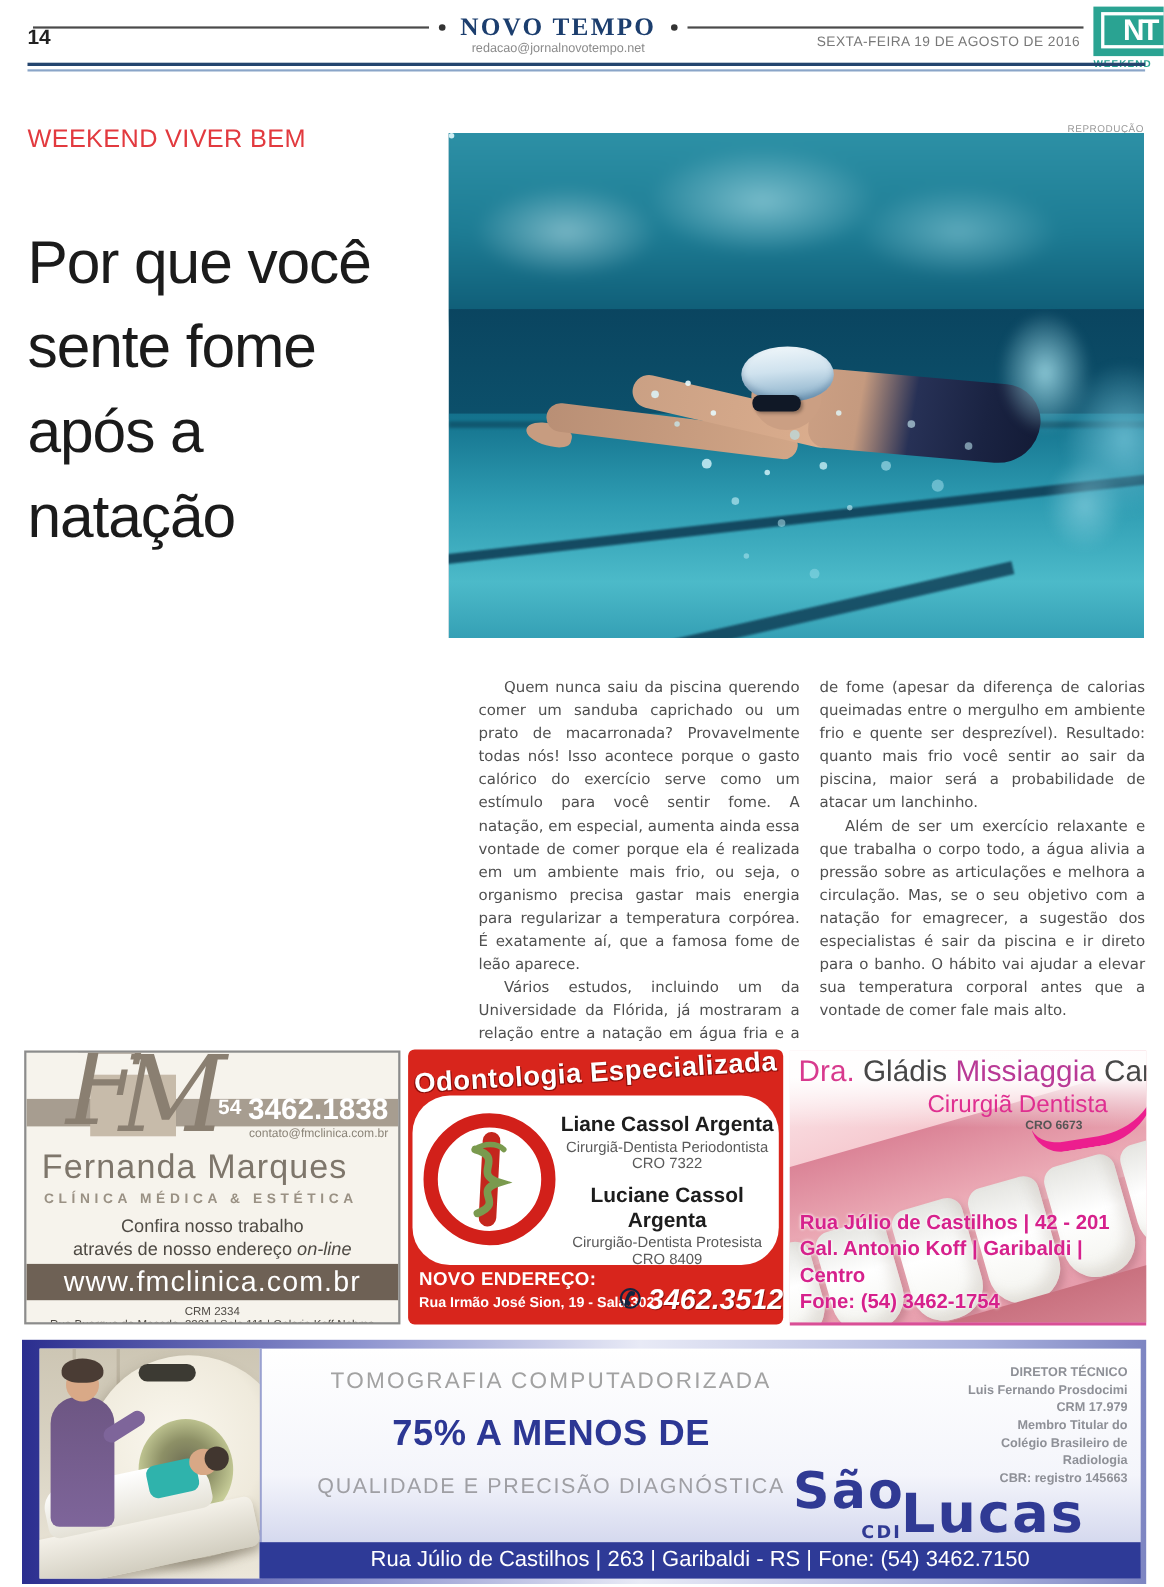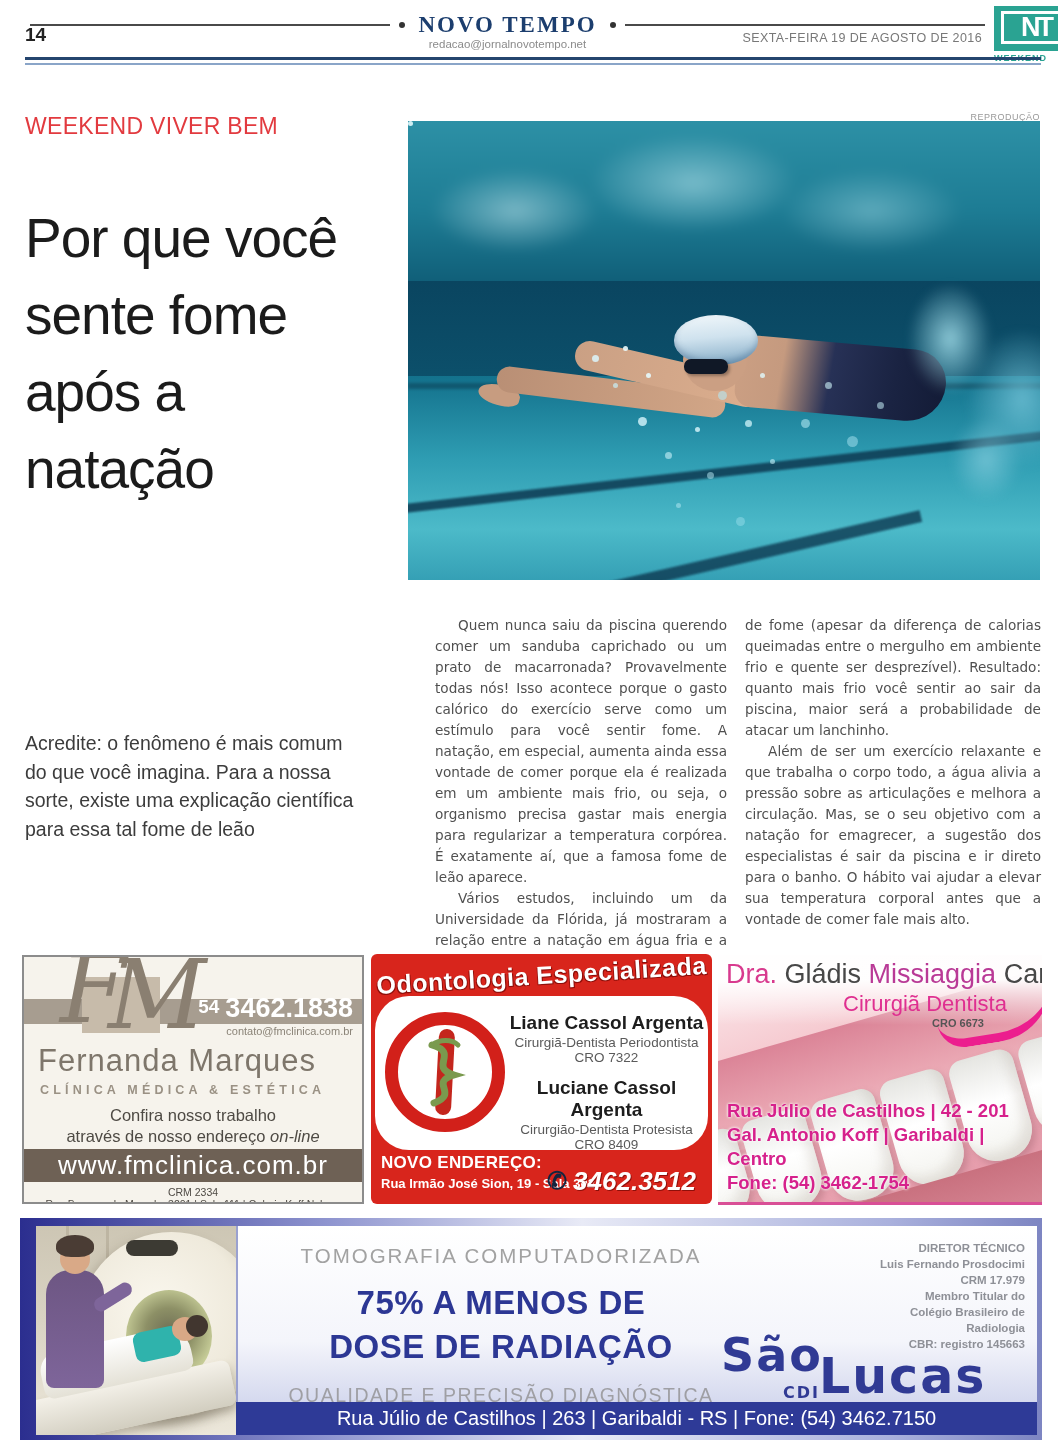--- a/index.html
+++ b/index.html
@@ -117,21 +117,21 @@
   #od-title{position:absolute;top:7px;left:0;right:0;text-align:center;color:#fff;font-weight:bold;
      font-size:25px;transform:rotate(-3.5deg);letter-spacing:.5px;
      text-shadow:1px 1px 0 #8e0f0a,-1px 1px 0 #8e0f0a;}
   #od-circle{position:absolute;left:14px;top:58px;width:94px;height:94px;border-radius:50%;
      background:#fff;border:13px solid #d2201a;}
   #od-circle svg{position:absolute;left:14px;top:2px;}
   #od-names{position:absolute;left:138px;right:8px;top:58px;text-align:center;}
   .od-name{font-weight:bold;font-size:19px;color:#1d1d1d;}
   .od-role{font-size:13.5px;color:#5a5a5a;margin-top:1px;}
   .od-cro{font-size:13.5px;color:#5a5a5a;margin-bottom:12px;}
-  #od-bottom{position:absolute;left:10px;right:16px;bottom:5px;height:46px;color:#fff;}
+  #od-bottom{position:absolute;left:10px;right:0;bottom:5px;height:46px;color:#fff;}
   #od-addr-label{font-weight:bold;font-size:17px;letter-spacing:.3px;}
   #od-addr{font-weight:bold;font-size:13px;margin-top:3px;}
   #od-phone{position:absolute;right:0;bottom:2px;font-size:26px;font-weight:bold;font-style:italic;
      text-shadow:1px 1px 0 #8e0f0a;}
   #od-phone .ph-icon{font-style:normal;font-size:24px;color:#14243f;margin-right:6px;
      text-shadow:none;vertical-align:1px;}
 
   
   #ad-gl{position:absolute;left:718px;top:955px;width:324px;height:250px;overflow:hidden;
      background:linear-gradient(160deg,#fdeef0 0%,#f6ccd2 30%,#eeadb8 55%,#e295a6 100%);
@@ -226,21 +226,20 @@
       <div id="nt-letters">NT</div>
       <div id="nt-tri"></div>
     </div>
     <div id="nt-weekend">WEEKEND</div>
   </div>
   <div id="rule-dark"></div>
   <div id="rule-light"></div>
 
   <div id="headline">Por que você sente fome após a natação</div>
   <div id="section-label">WEEKEND VIVER BEM</div>
-  <div id="lede">Acredite: o fenômeno é mais comum do que você imagina. Para a nossa sorte, existe uma explicação científica para essa tal fome de leão</div>
   <div id="photo-credit">REPRODUÇÃO</div>
 
   <div id="photo">
     <div class="ph-surface"></div>
     <div class="ph-deepband"></div>
     <div class="ph-lower"></div>
     <div class="lane3"></div>
     <div class="lane1"></div>
     <div class="lane2"></div>
     <div id="swimmer">
@@ -362,21 +361,20 @@
         <div id="ct-phead"></div>
         <div id="ct-phair"></div>
         <div id="ct-nurse"></div>
         <div id="ct-nhead"></div>
         <div id="ct-nhair"></div>
         <div id="ct-narm"></div>
       </div>
       <div id="sl-center">
         <div id="sl-service">TOMOGRAFIA COMPUTADORIZADA</div>
         <div id="sl-head1">75% A MENOS DE</div>
-        <div id="sl-head2">DOSE DE RADIAÇÃO</div>
         <div id="sl-quality">QUALIDADE E PRECISÃO DIAGNÓSTICA</div>
       </div>
       <div id="sl-director">
         <div>DIRETOR TÉCNICO</div>
         <div>Luis Fernando Prosdocimi</div>
         <div>CRM 17.979</div>
         <div>Membro Titular do</div>
         <div>Colégio Brasileiro de</div>
         <div>Radiologia</div>
         <div>CBR: registro 145663</div>

